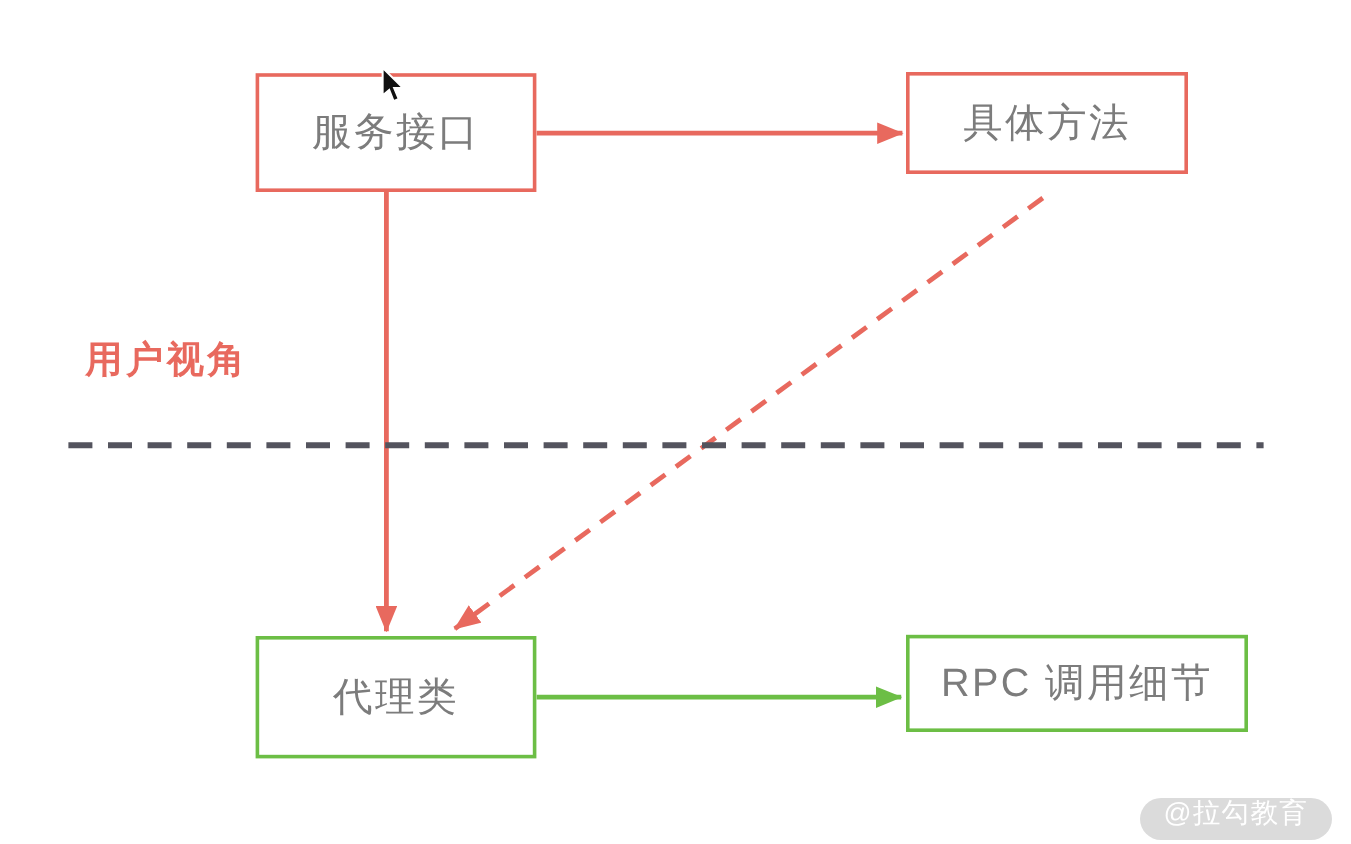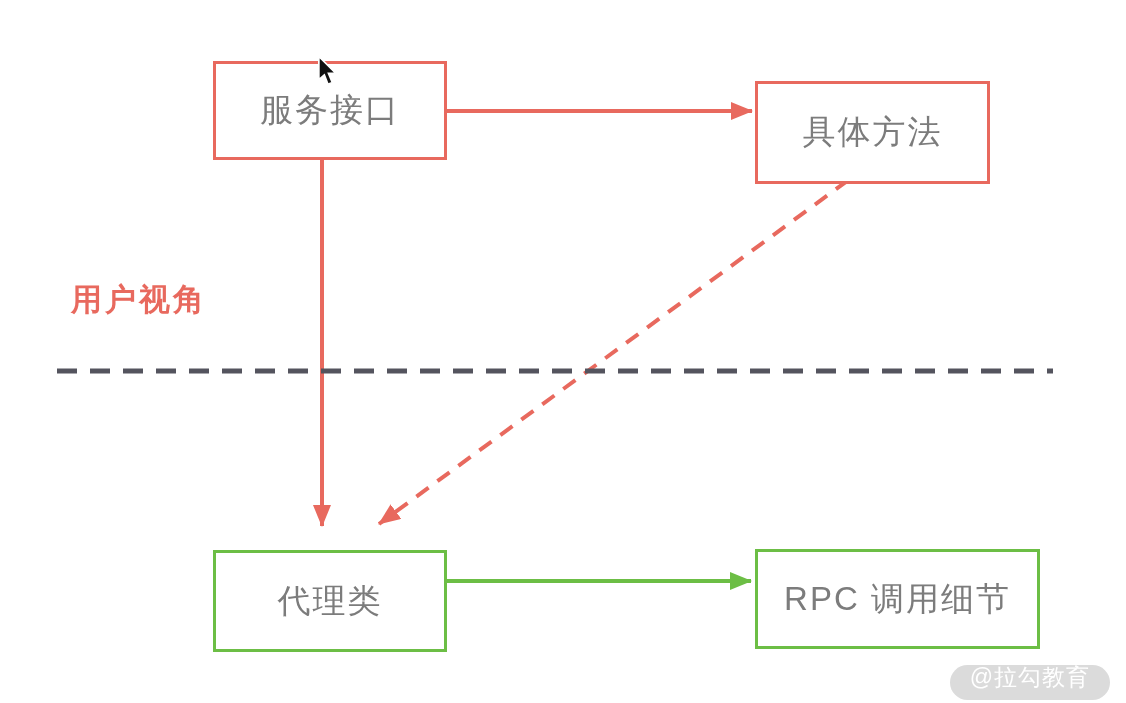--- a/index.html
+++ b/index.html
@@ -12,25 +12,25 @@
   .canvas{
     position:relative; width:1126px; height:703px;
     background:var(--canvas_bg); overflow:hidden;
   }
   .box{
     position:absolute; box-sizing:border-box; background:#fff;
     display:flex; align-items:center; justify-content:center;
     font-size:33px; color:var(--box_text); letter-spacing:2px;
   }
   .box.red{ border:3px solid var(--red); }
-  .box.green{ border:3px solid var(--green);margin-top:20px; }
+  .box.green{ border:3px solid var(--green); }
   #box-service{ left:213px; top:61px;  width:234px; height:99px; }
-  #box-method { left:755px; top:60px;  width:235px; height:103px;margin-top:21px; }
+  #box-method { left:755px; top:60px;  width:235px; height:85px; }
   #box-proxy  { left:213px; top:530px; width:234px; height:102px; }
-  #box-rpc    { left:755px; top:529px; width:285px; height:100px; }
+  #box-rpc    { left:755px; top:529px; width:285px; height:81px; }
   .section-label{
     position:absolute; left:71px; top:279px;
     font-size:31px; font-weight:bold; color:var(--red); letter-spacing:3px;font-family:Liberation Mono, monospace;
   }
   .connector-layer{ position:absolute; left:0; top:0; width:1126px; height:703px; }
   .watermark{
     position:absolute; right:16px; bottom:3px;
     background:var(--watermark_bg); color:var(--watermark_text);
     font-size:23px; line-height:1; padding:1px 20px 11px 20px;
     border-radius:22px; letter-spacing:1px;

